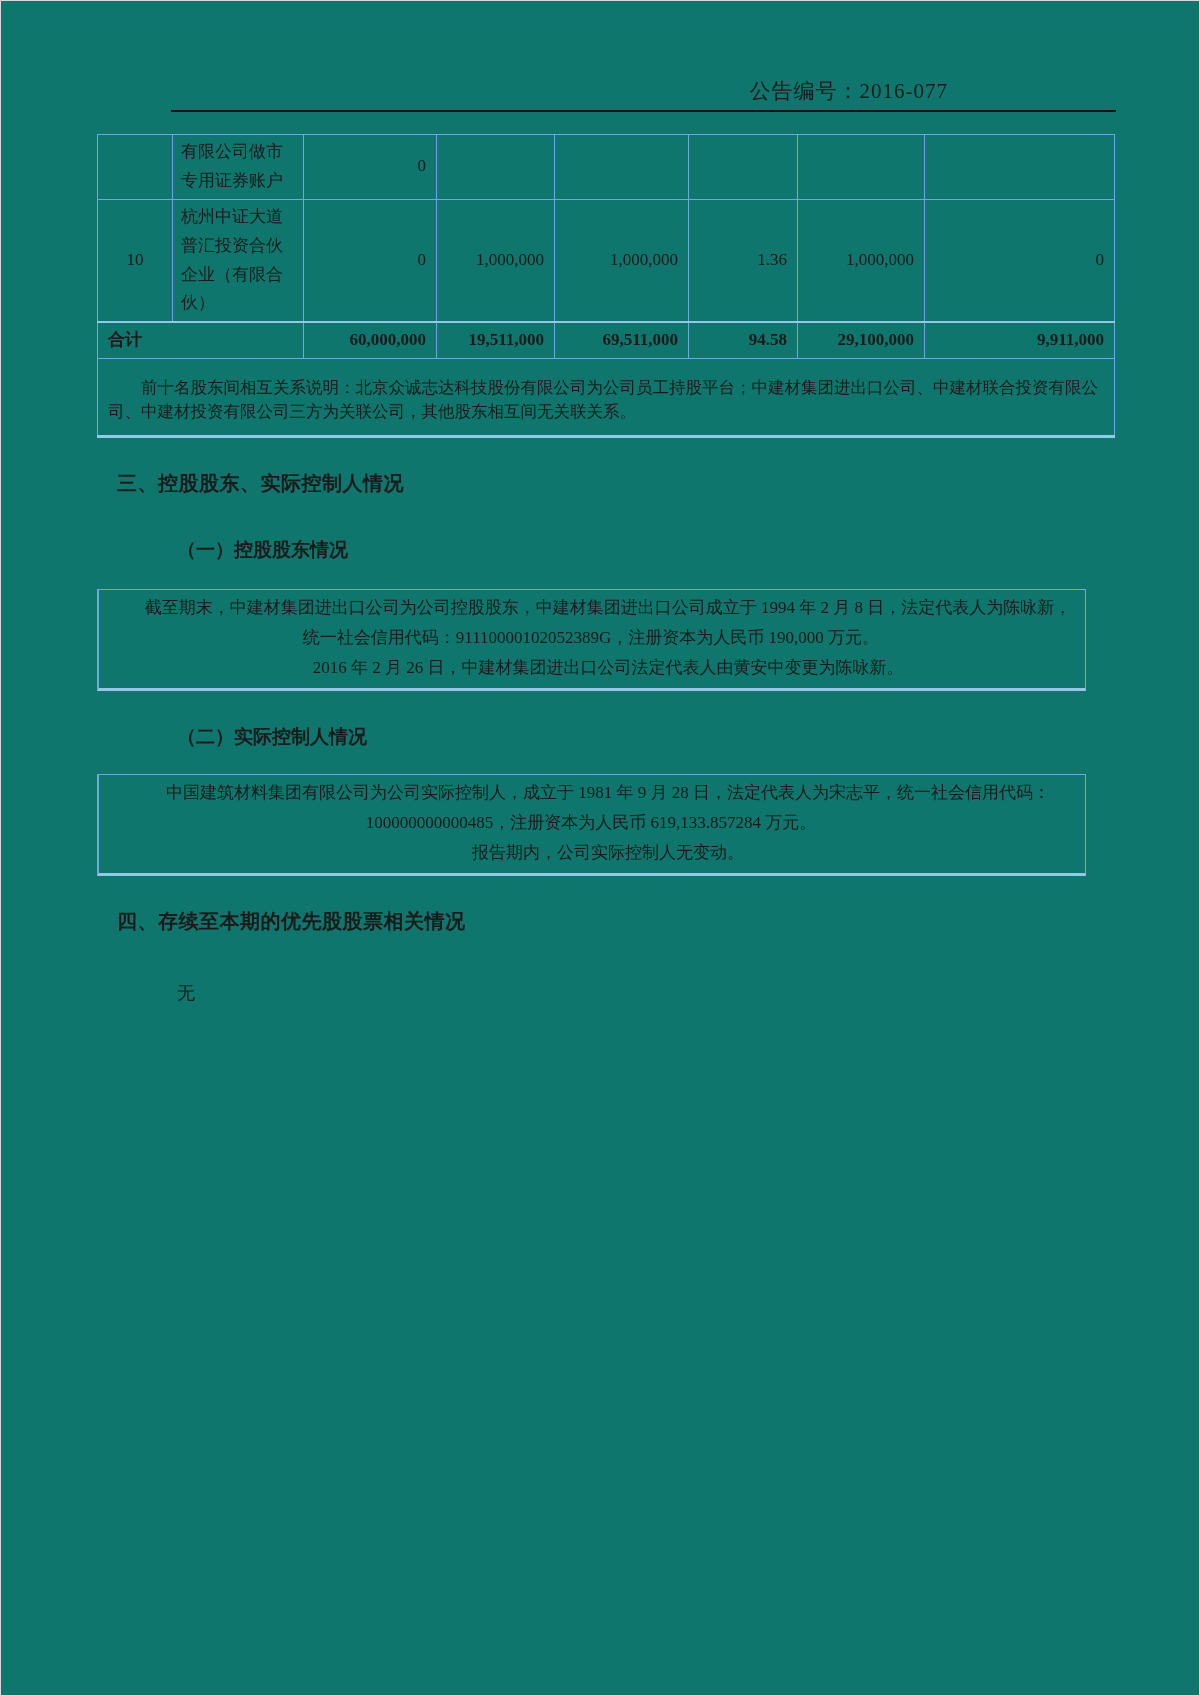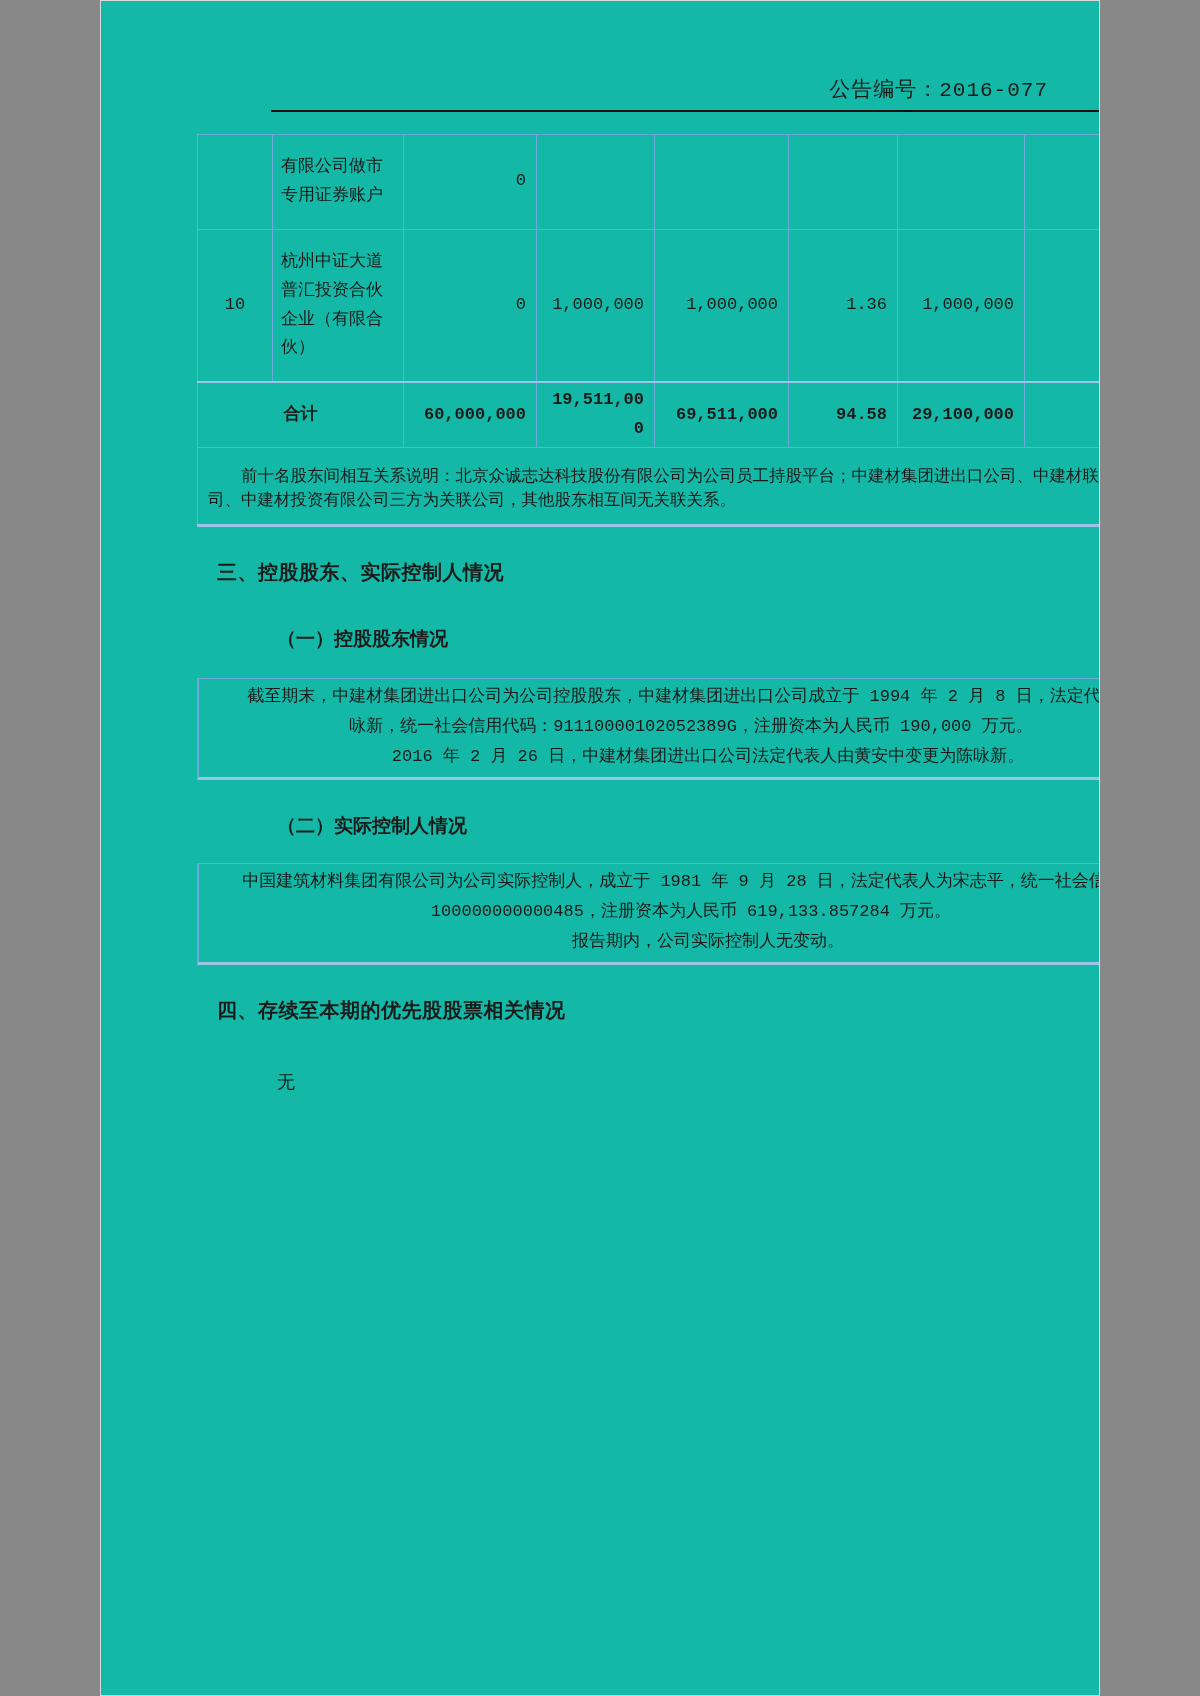--- a/index.html
+++ b/index.html
@@ -1,24 +1,24 @@
 <!DOCTYPE html>
 <html lang="zh"><head>
 <meta charset="utf-8">
 <style>
   * { margin: 0; padding: 0; box-sizing: border-box; }
   html, body { background: #888; }
   .page {
     position: relative;
-    width: 1000px;
+    width: 1200px;
     height: 1696px;
     margin: 0 auto;
-    background: #14b8a6;
+    background: #0f766e;
     border: 1px solid #d9d9d9;
-    font-family: Liberation Mono, monospace;
+    font-family: Liberation Serif, serif;
     color: #1a1a1a;
     overflow: hidden;
   }
 
   
   .header { margin-top: 76px; margin-left: 170px; width: 945px; }
   .doc-number {
     text-align: right;
     padding-right: 168px;
     font-size: 21px;
@@ -37,27 +37,27 @@
     font-size: 17px;
   }
   table.shareholder-table td {
     border: 1px solid #6FA8DC;
     vertical-align: middle;
     padding: 3px 10px;
     line-height: 1.7;
     word-break: break-all;
   }
   tr.data-row td:nth-child(1) { text-align: center; padding: 3px 4px; }
-  tr.data-row td:nth-child(2) { text-align: left; padding: 18px 8px; }
+  tr.data-row td:nth-child(2) { text-align: left; padding: 3px 8px; }
   tr.data-row td:nth-child(n+3) { text-align: right; }
   tr.row-0 { height: 62px; }
   tr.row-1 { height: 116px; }
   tr.total-row { height: 34px; font-weight: bold; }
   tr.total-row td { border-top: 2px solid #9EC3E8; }
-  tr.total-row td.total-label { text-align: center; }
+  tr.total-row td.total-label { }
   tr.total-row td.num { text-align: right; }
   tr.note-row { height: 78px; }
   tr.note-row td {
     text-align: left;
     vertical-align: bottom;
     padding: 6px 14px 10px 10px;
     text-indent: 2em;
     line-height: 1.5;
     font-size: 16.5px;
     border-bottom: 3px solid #9EC3E8;

